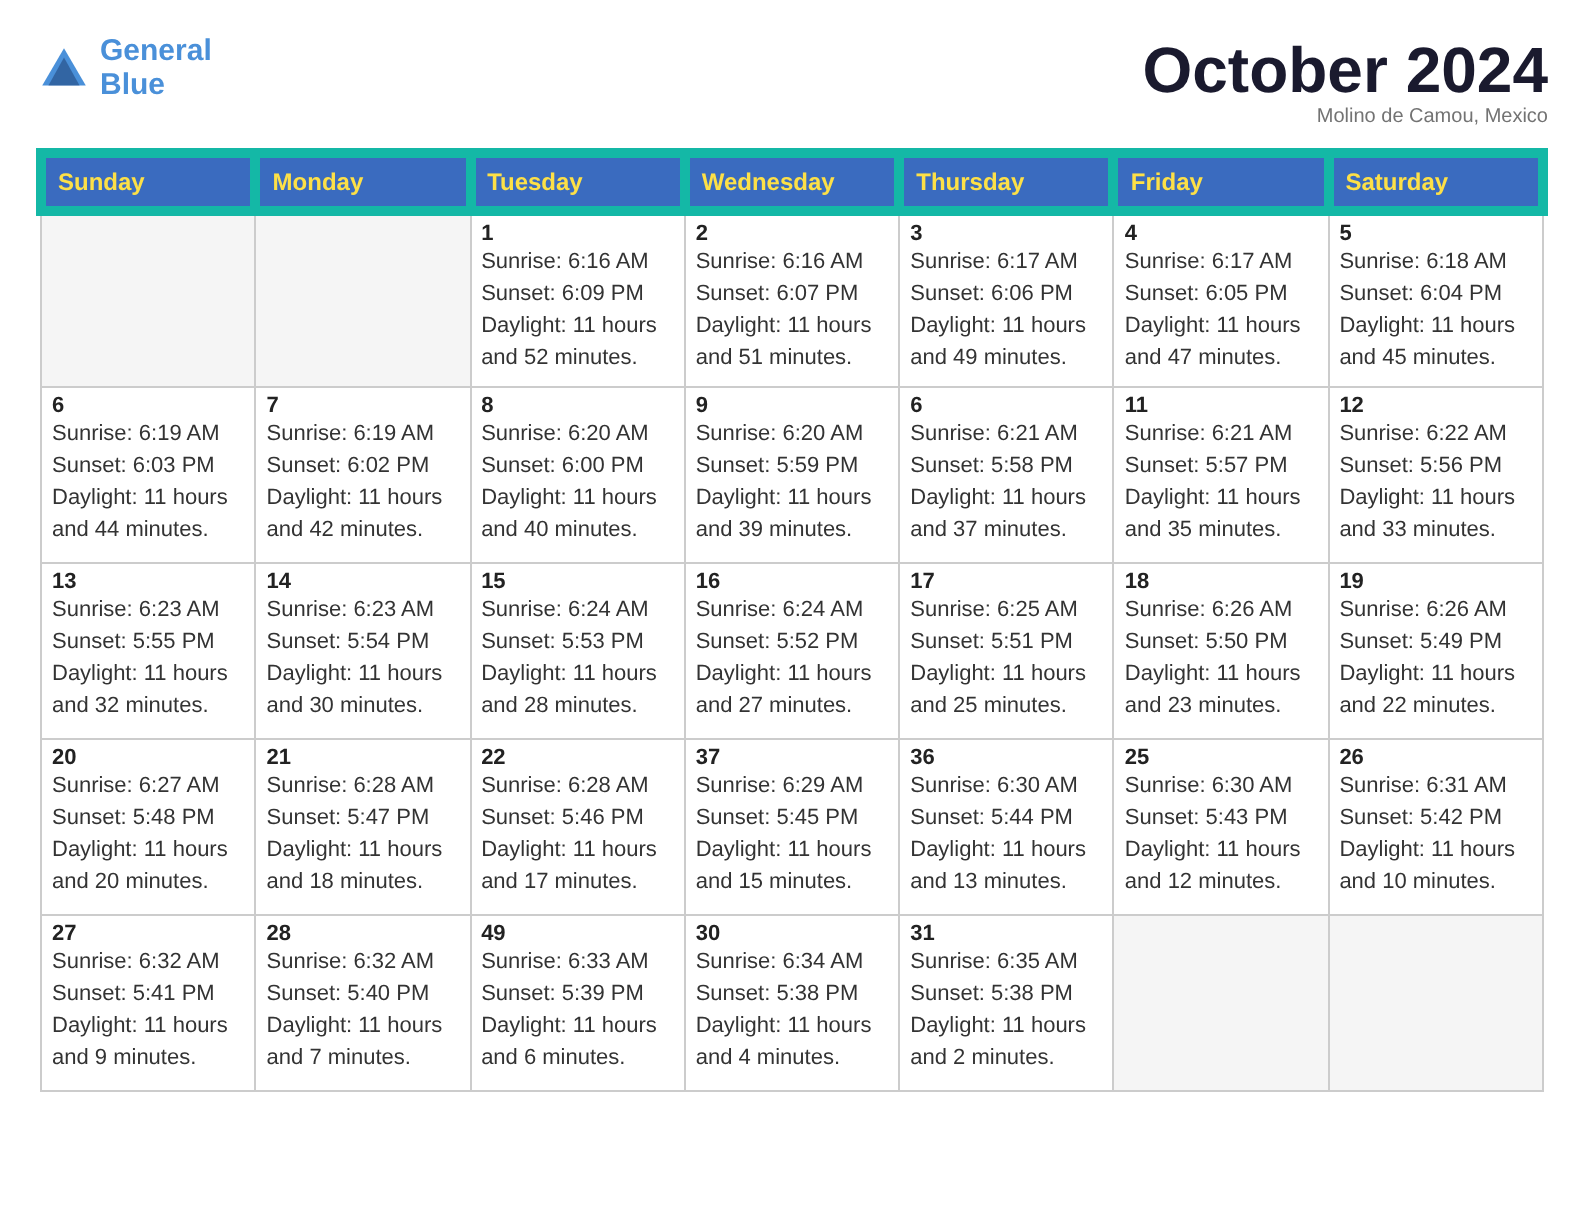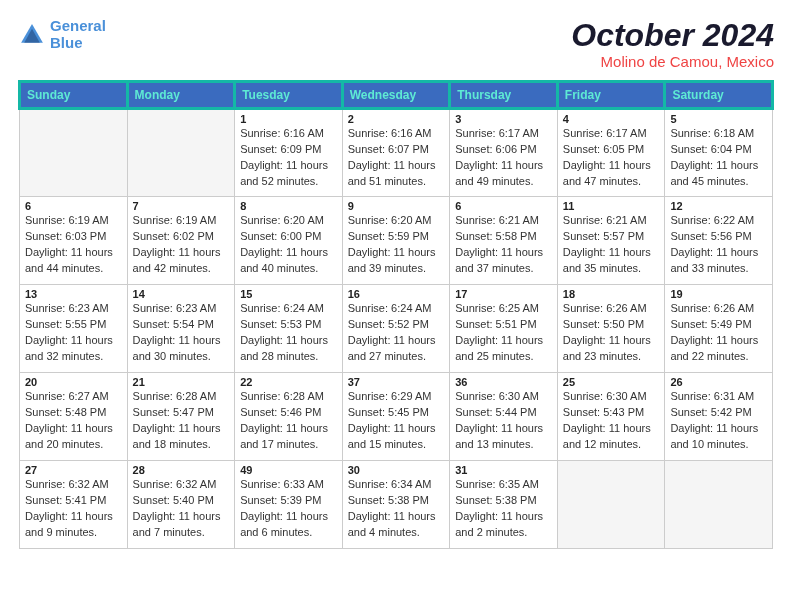--- a/index.html
+++ b/index.html
@@ -42,39 +42,38 @@
       height: 28px;
     }
     .title-block {
       text-align: right;
     }
     .main-title {
       font-size: 32px;
       font-weight: bold;
       color: #1a1a2e;
       line-height: 1.1;
-      font-style: italic;
     }
     .subtitle {
-      font-size: 15px;
-      color: #ef4444;
+      font-size: 10px;
+      color: #737373;
     }
     .calendar-table {
       width: 100%;
       border-collapse: collapse;
       flex: 1;
     }
     .calendar-table th {
       background: #3a6bbf;
-      color: #5eead4;
+      color: #fde047;
       font-size: 12px;
       font-weight: bold;
       padding: 5px 6px;
       text-align: left;
-      border: 3px solid #14b8a6;
+      border: 5px solid #14b8a6;
     }
     .calendar-table td {
       vertical-align: top;
       border: 1px solid #ccc;
       padding: 3px 5px;
       font-size: 9.5px;
       color: #222;
       background: #fff;
       width: calc(100% / 7);
       height: 88px;

